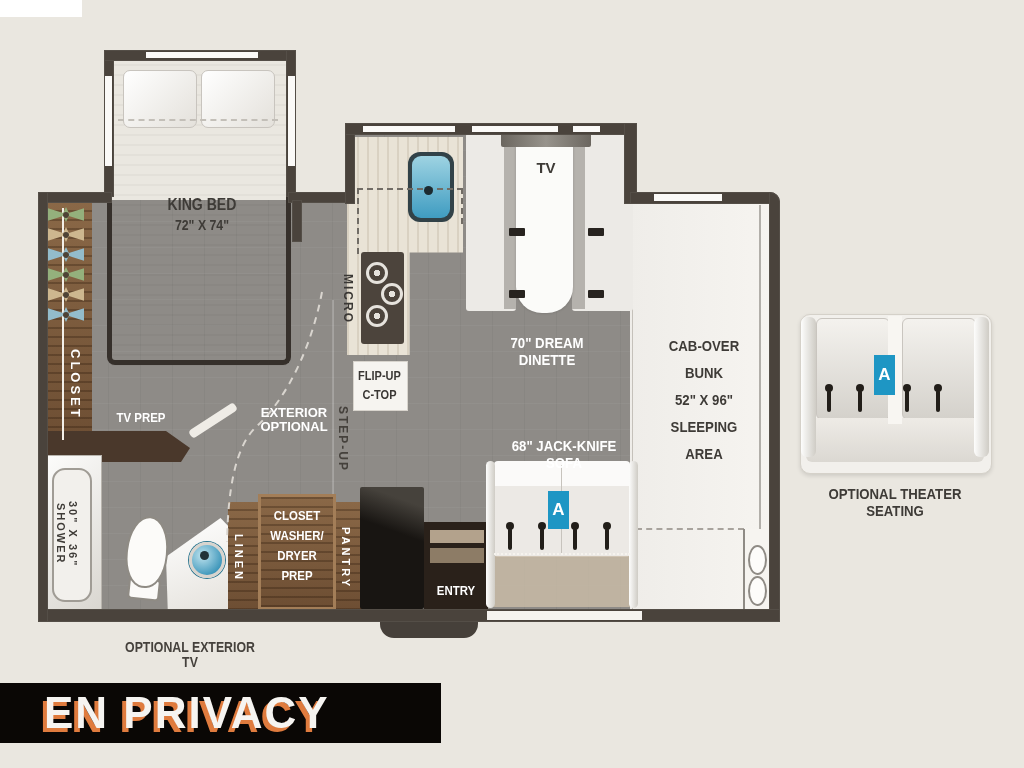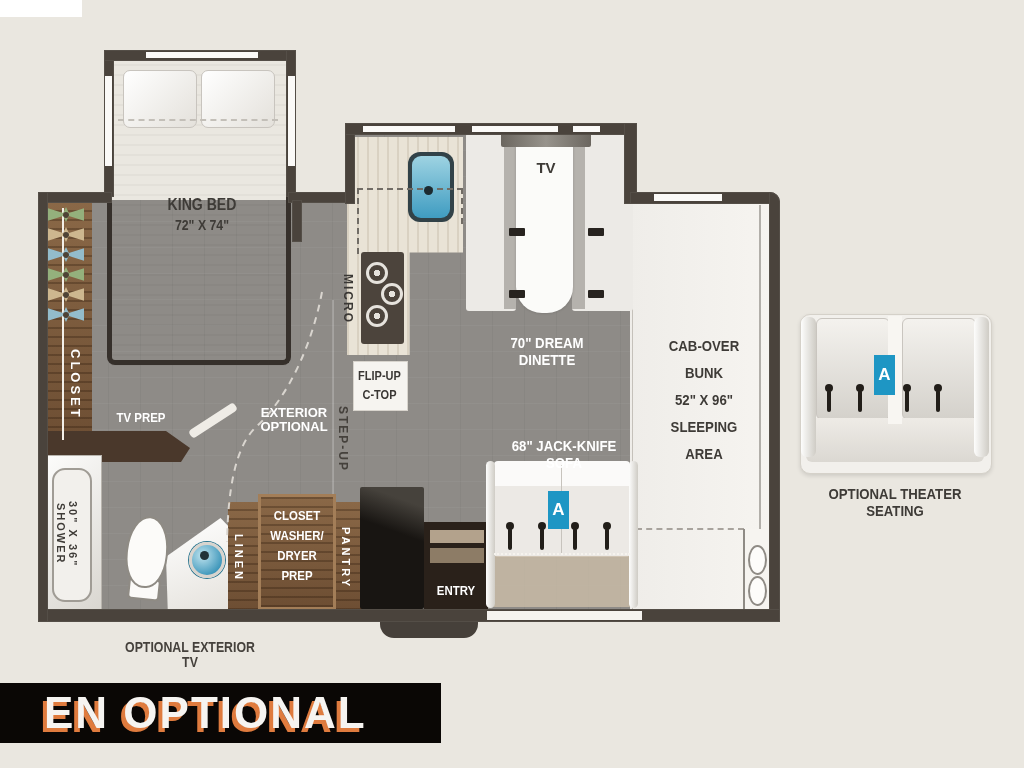--- a/index.html
+++ b/index.html
@@ -218,14 +218,14 @@
 <div class="badge-a" style="left:874px;top:355px;width:21px;height:40px;">A</div>
 <div class="pin" style="left:827px;top:390px;"></div>
 <div class="pin" style="left:858px;top:390px;"></div>
 <div class="pin" style="left:905px;top:390px;"></div>
 <div class="pin" style="left:936px;top:390px;"></div>
 <div class="abs" style="left:806px;top:418px;width:178px;height:44px;background:linear-gradient(180deg,#eeebe6,#dbd8d2);border-radius:6px;z-index:4;"></div>
 <div class="lbl cond" style="left:796px;top:486px;width:198px;font-size:15px;">OPTIONAL THEATER SEATING</div>
 
 <div class="abs" style="left:0;top:683px;width:441px;height:60px;background:#0a0705;z-index:10;">
   <div style="padding-left:44px;line-height:60px;font-weight:bold;font-size:44px;letter-spacing:2px;color:#f6f4f1;
-              font-family:'Liberation Sans',sans-serif;text-shadow:-4px 4px 0 #df7b3e;">EN OPTIONAL</div>
+              font-family:'Liberation Sans',sans-serif;text-shadow:-4px 4px 0 #df7b3e;">EN PRIVACY</div>
 </div>
 
 </body></html>

